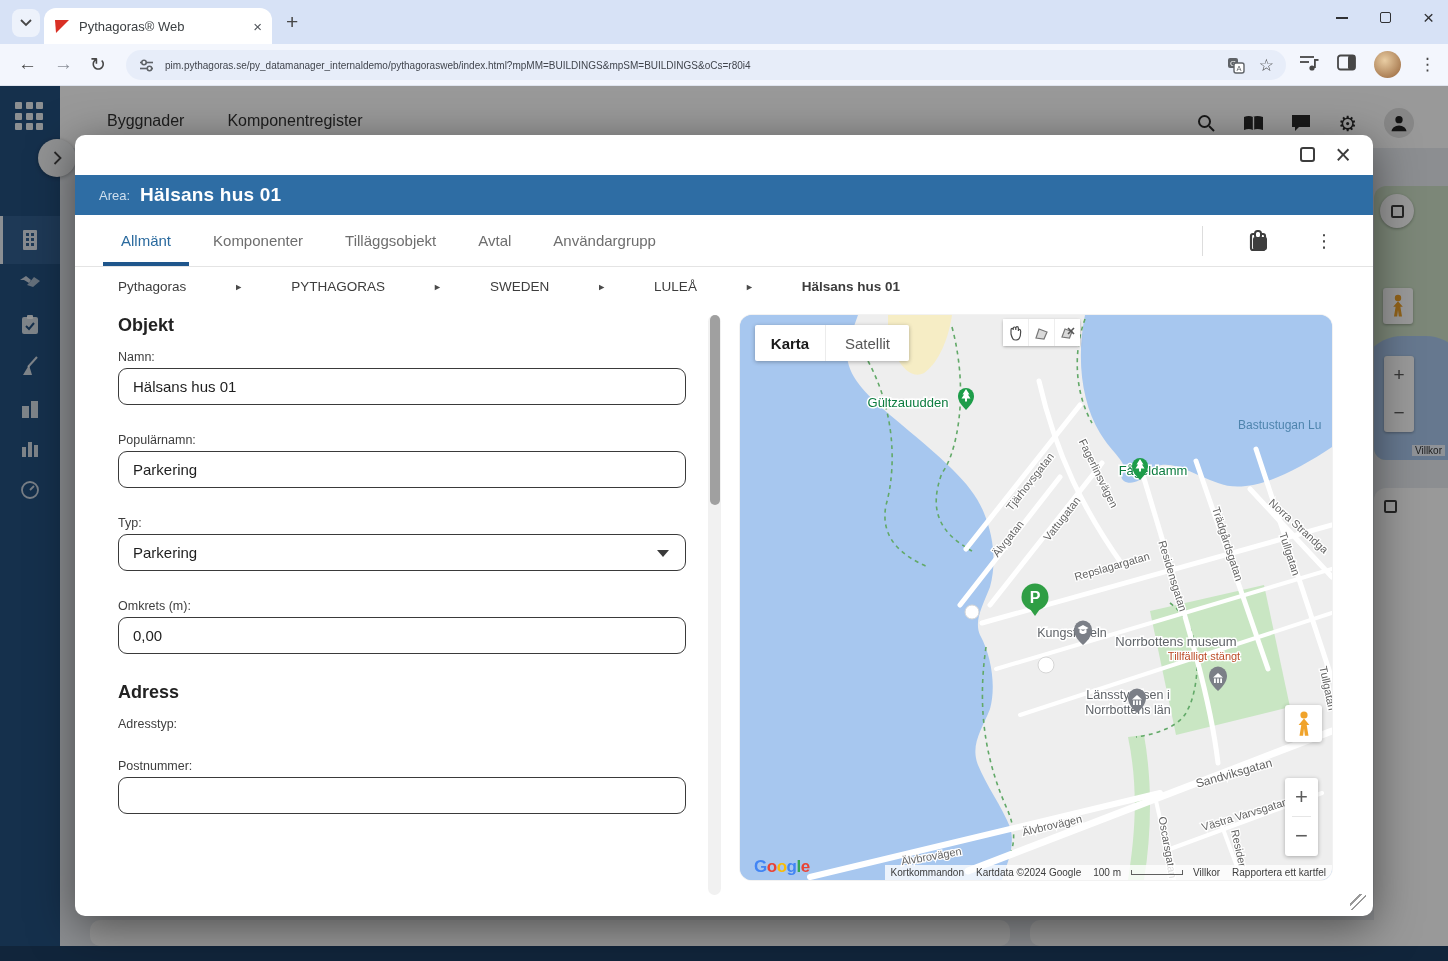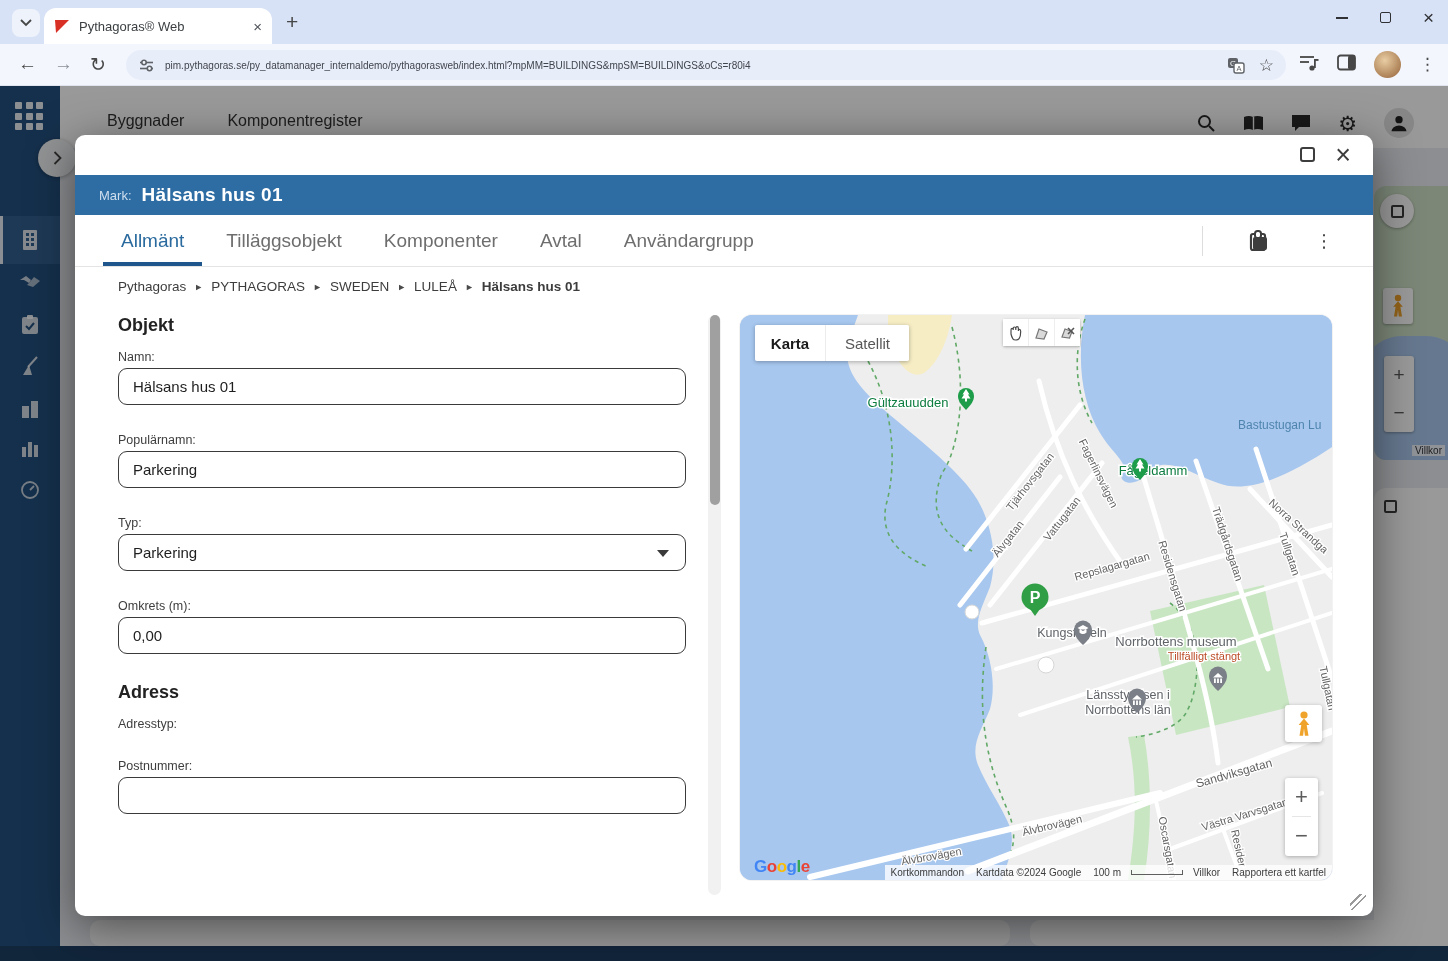--- a/index.html
+++ b/index.html
@@ -59,29 +59,29 @@
 
   
   .modal { position:absolute; left:75px; top:49px; width:1298px; height:781px; background:#fff; border-radius:10px; z-index:100; box-shadow:0 10px 45px rgba(0,0,0,.5); overflow:hidden; }
   .m-chrome { position:relative; height:40px; }
   .m-max { position:absolute; right:58px; top:12px; width:15px; height:15px; border:2px solid #3d3d3d; border-radius:3px; }
   .m-close { position:absolute; right:22px; top:2px; font-size:27px; color:#3d3d3d; line-height:36px; }
   .m-title { height:40px; background:#2e6da4; display:flex; align-items:center; padding-left:24px; }
   .m-title .otype { font-size:13px; color:#cfdfee; }
   .m-title .tname { font-size:19px; font-weight:700; color:#fff; margin-left:10px; letter-spacing:.2px; }
   .m-tabs { height:52px; display:flex; align-items:stretch; padding-left:25px; border-bottom:1px solid #e4e4e4; }
-  .mtab { padding:0 21px; display:flex; align-items:center; font-size:19px; color:#6e6e6e; position:relative; white-space:nowrap; }
+  .mtab { padding:0 21px; display:flex; align-items:center; font-size:15px; color:#6e6e6e; position:relative; white-space:nowrap; }
   .mtab.active { color:#2a6a9e; }
   .mtab.active::after { content:""; position:absolute; left:3px; right:3px; bottom:0; height:4px; background:#1f568c; }
   .tabs-right { margin-left:auto; display:flex; align-items:center; padding-right:40px; }
   .vdiv { width:1px; height:30px; background:#ddd; margin-right:44px; }
   .m-kebab { font-size:18px; color:#3d3d3d; margin-left:46px; }
 
   .m-body { position:relative; height:649px; overflow:hidden; }
-  .breadcrumb { position:absolute; left:43px; top:12px; display:flex; align-items:center; font-size:13.5px; color:#3d3d3d; white-space:nowrap; }
+  .breadcrumb { position:absolute; left:43px; top:12px; display:flex; align-items:center; font-size:13.5px; color:#3d3d3d; white-space:nowrap;gap:40px; }
   .bc-sep { margin:0 8px; font-size:9px; color:#4a4a4a; }
   .bc-last { font-weight:700; }
 
   .form-col { position:absolute; left:43px; top:36px; width:568px; }
   .section-h { font-size:18px; font-weight:700; color:#222; margin:12px 0 14px; }
   .section-h.second { margin-top:22px; }
   .field { margin-bottom:28px; }
   .field label { display:block; font-size:12.5px; color:#3e3e3e; margin-bottom:4px; }
   .inputbox { width:100%; height:37px; border:1px solid #3a3a3a; border-radius:9px; padding:0 14px; font-size:15px; color:#1e1e1e; background:#fff; font-family:"Liberation Sans",sans-serif; }
   .selectbox { display:flex; align-items:center; position:relative; }
@@ -311,27 +311,27 @@
     <div class="footerbar"></div>
 
     <div class="overlay"></div>
 
     <div class="modal">
       <div class="m-chrome">
         <span class="m-max"></span>
         <span class="m-close">×</span>
       </div>
       <div class="m-title">
-        <span class="otype">Mark:</span>
+        <span class="otype">Area:</span>
         <span class="tname">Hälsans hus 01</span>
       </div>
       <div class="m-tabs">
         <div class="mtab active">Allmänt</div>
+        <div class="mtab">Komponenter</div>
         <div class="mtab">Tilläggsobjekt</div>
-        <div class="mtab">Komponenter</div>
         <div class="mtab">Avtal</div>
         <div class="mtab">Användargrupp</div>
         <div class="tabs-right">
           <span class="vdiv"></span>
           <svg width="22" height="24" viewBox="0 0 22 24">
               <rect x="4" y="5" width="14" height="16" rx="2" fill="none" stroke="#3d3d3d" stroke-width="2.2"></rect>
               <rect x="8" y="2" width="6" height="7" rx="2.5" fill="#fff" stroke="#3d3d3d" stroke-width="2"></rect>
               <rect x="6" y="8" width="14" height="13" rx="2" fill="#3d3d3d"></rect>
             </svg>
           <span class="m-kebab">⋮</span>

